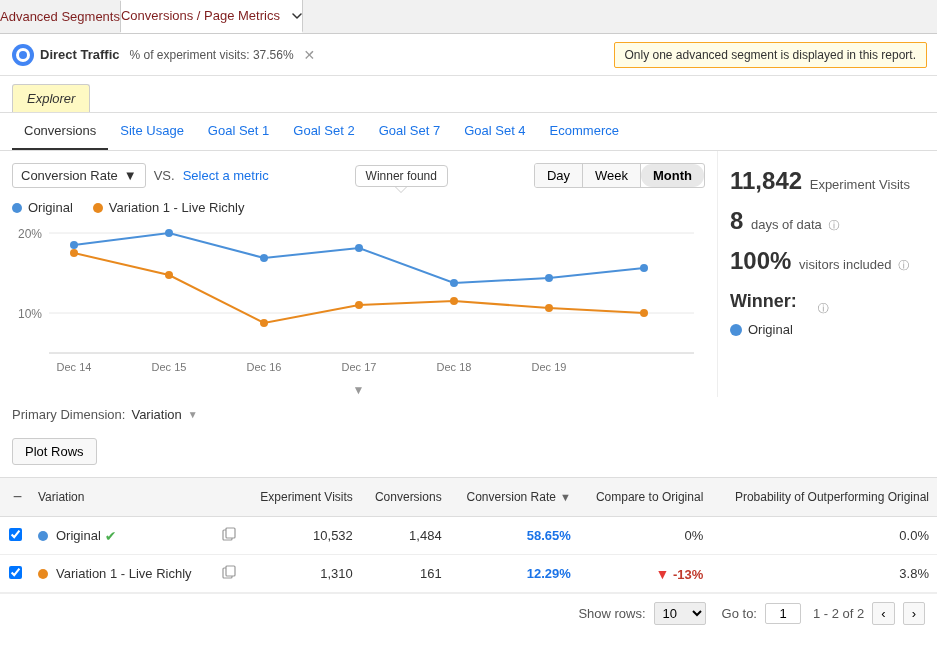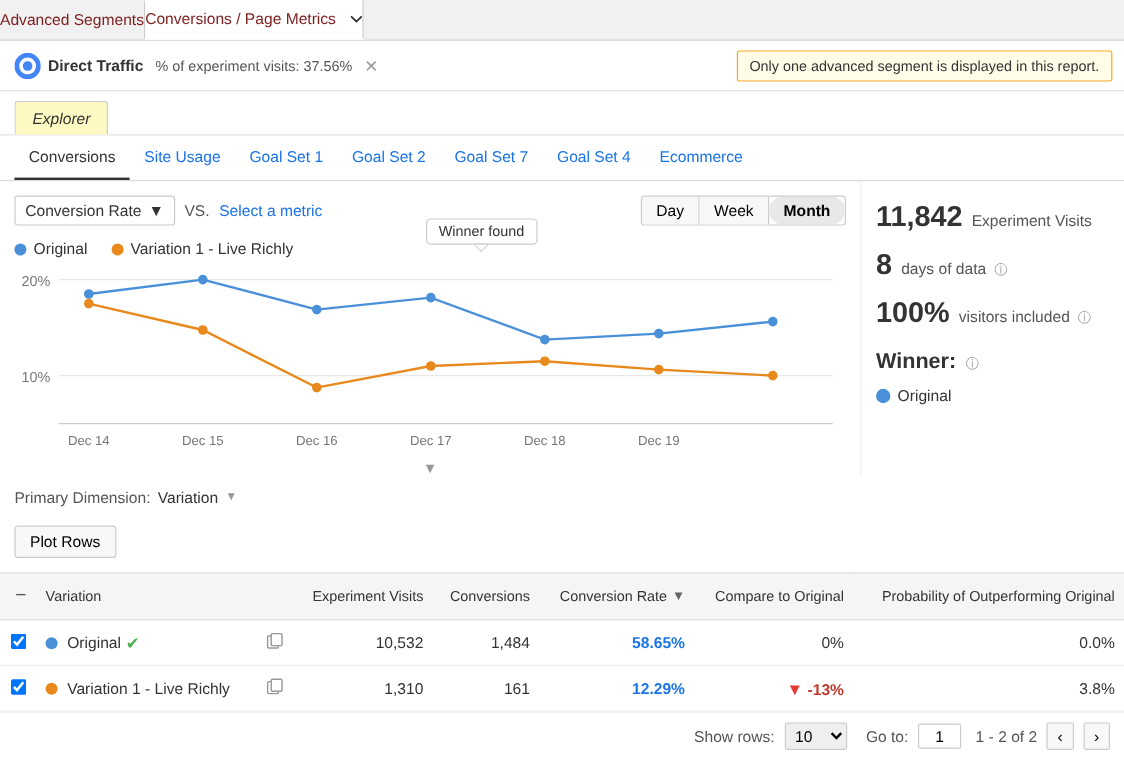--- a/index.html
+++ b/index.html
@@ -155,21 +155,21 @@
   <div style="flex:1; padding: 12px 12px 0 12px;">
 
     <div class="metric-controls">
       <div class="metric-dropdown">
         <span>Conversion Rate</span>
         <span>▼</span>
       </div>
       <span class="vs-text">VS.</span>
       <a class="select-metric-link">Select a metric</a>
 
-      <div style="flex:1; display:flex; justify-content:center; position:relative; top:17px;">
+      <div style="flex:1; display:flex; justify-content:center; position:relative; top:0px;">
         <div style="position:relative; display:inline-block;">
           <div class="winner-bubble">Winner found</div>
           <div style="position:absolute; bottom:-6px; left:50%; transform:translateX(-50%); width:0; height:0; border-left:6px solid transparent; border-right:6px solid transparent; border-top:6px solid #ccc;"></div>
           <div style="position:absolute; bottom:-5px; left:50%; transform:translateX(-50%); width:0; height:0; border-left:5px solid transparent; border-right:5px solid transparent; border-top:5px solid #fff;"></div>
         </div>
       </div>
 
       <div class="time-buttons">
         <button class="time-btn">Day</button>
         <button class="time-btn">Week</button>
@@ -242,21 +242,21 @@
       <span class="stat-number">8</span>
       <span class="stat-label">days of data</span>
       <span class="stat-help">ⓘ</span>
     </div>
     <div class="stat-item">
       <span class="stat-percent">100%</span>
       <span class="stat-label">visitors included</span>
       <span class="stat-help">ⓘ</span>
     </div>
     <div style="margin-top:16px;">
-      <div style="display:flex; align-items:center; gap:5px; margin-bottom:6px;">
+      <div style="display:flex; align-items:flex-end; gap:18px; margin-bottom:6px;">
         <span class="winner-label">Winner:</span>
         <span class="stat-help">ⓘ</span>
       </div>
       <div class="winner-value">
         <span class="legend-dot" style="background:#4a90d9; width:12px; height:12px;"></span>
         <span>Original</span>
       </div>
     </div>
   </div>
 

